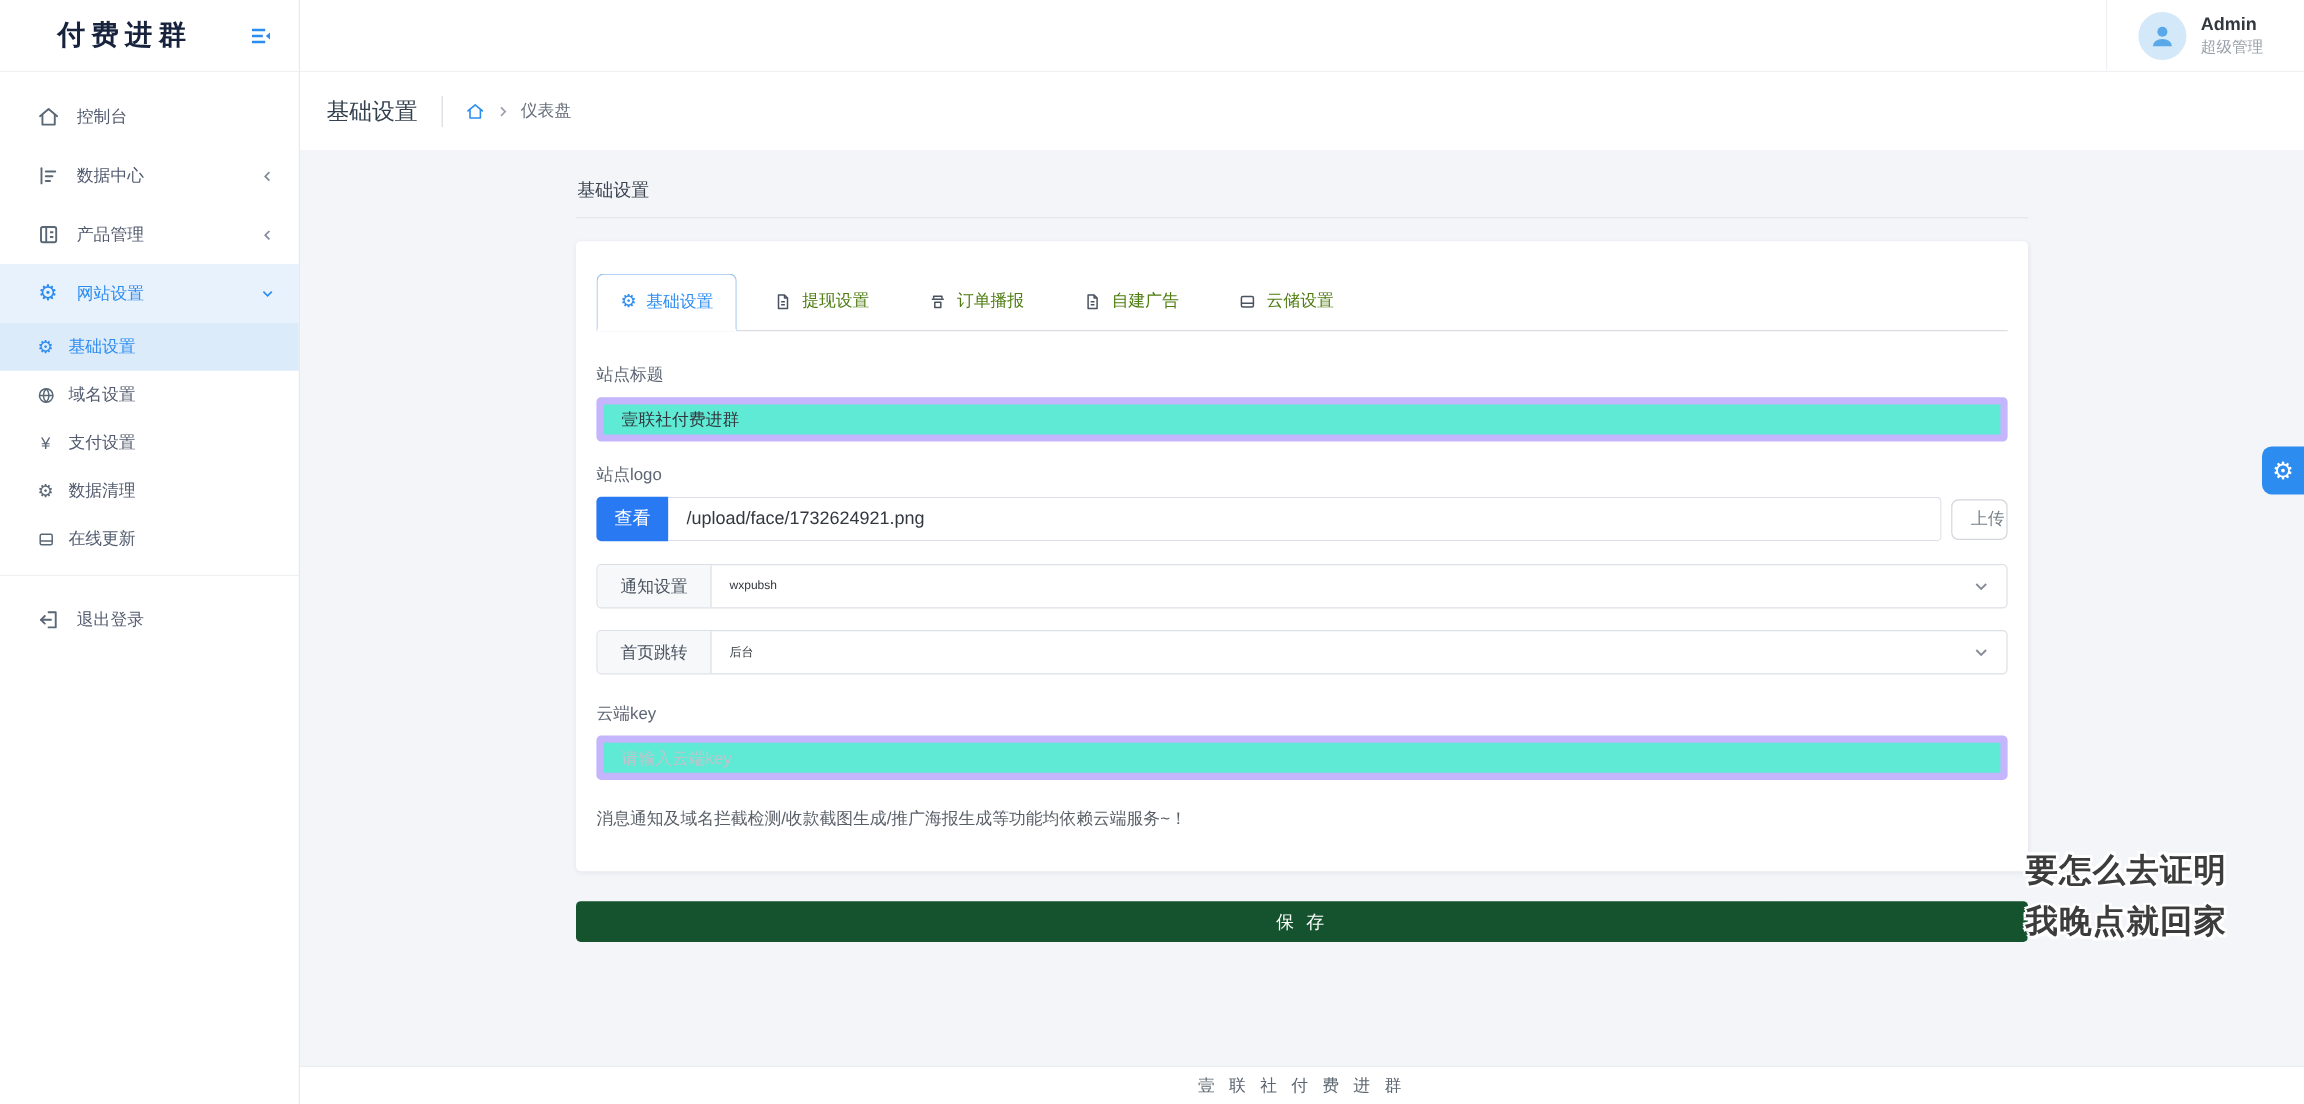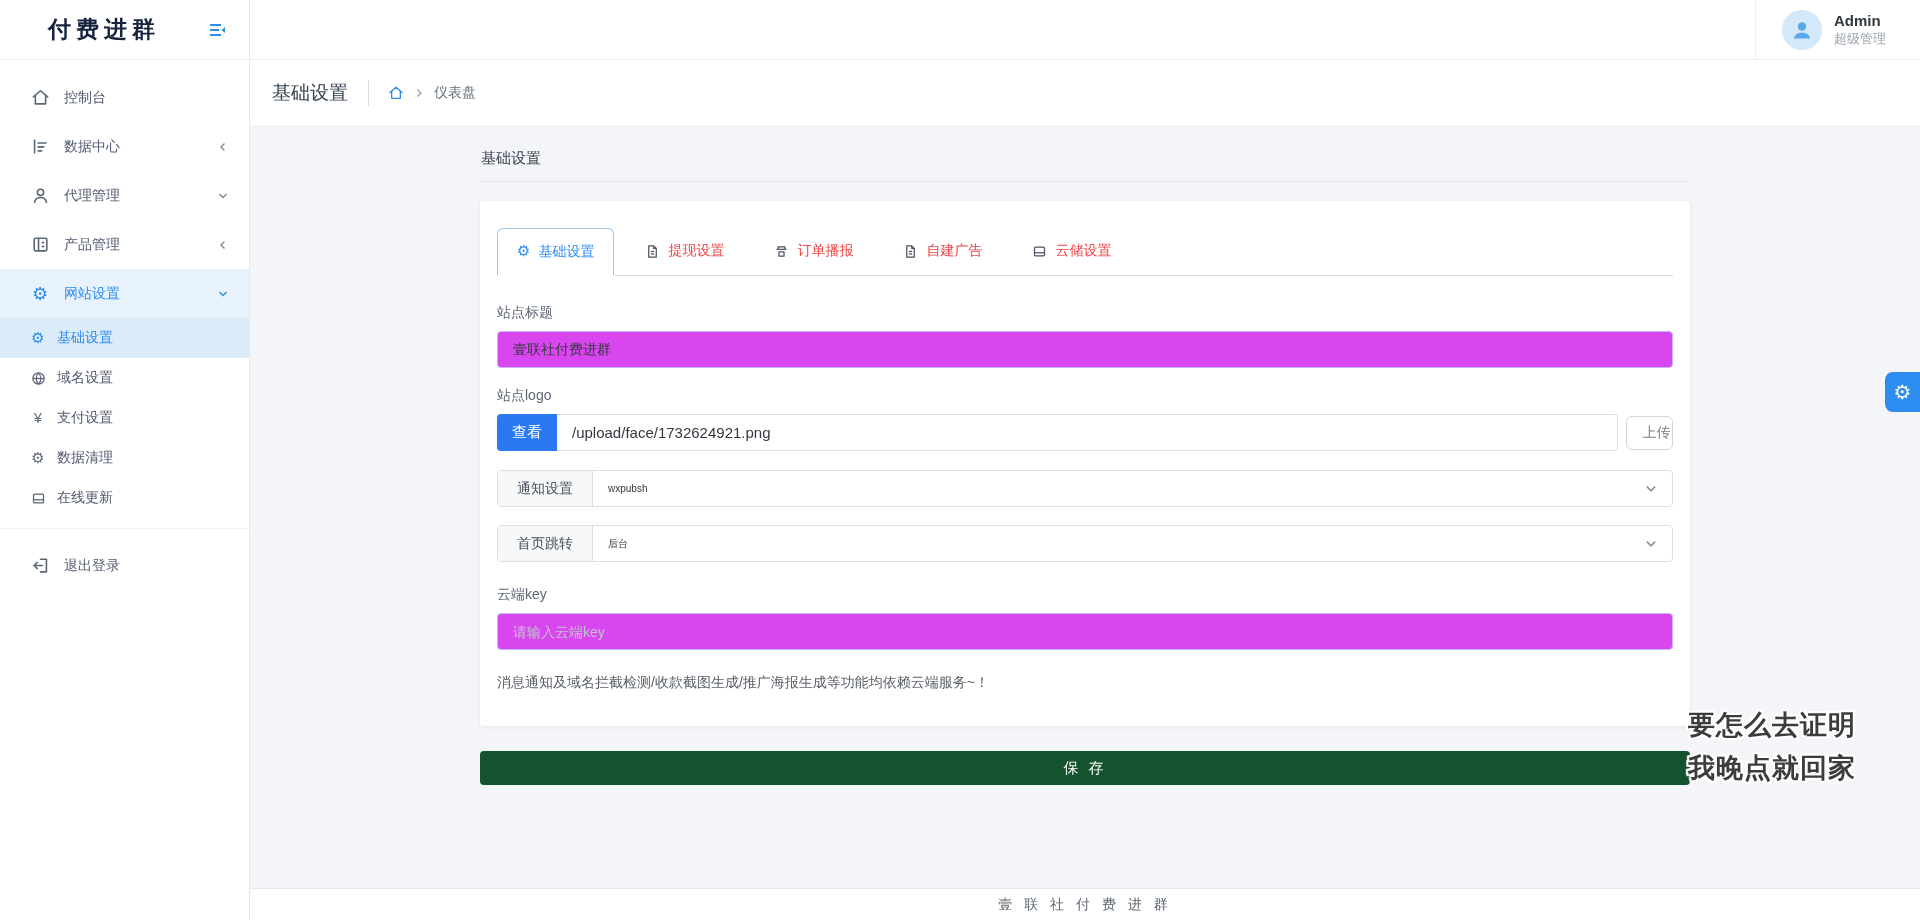--- a/index.html
+++ b/index.html
@@ -47,28 +47,28 @@
   .bc-crumb { font-size:14px; color:#67707c; cursor:pointer; }
 
   .content { flex:1; background:#f3f5f9; overflow:hidden; }
   .content-inner { width:1210px; margin:0 auto; padding-top:14px; }
   .section-title { font-size:15px; color:#3a434e; padding:10px 0 13px 1px; }
   .section-divider { border-top:1px solid #e2e5ea; margin-bottom:19px; }
 
   .card { background:#fff; border-radius:4px; box-shadow:0 1px 4px rgba(25,40,70,.07); padding:27px 17px 34px; }
 
   .tabs { display:flex; align-items:flex-end; border-bottom:1px solid #d9dde3; height:48px; margin-bottom:28px; }
-  .tab { display:flex; align-items:center; gap:8px; padding:0 19px; height:48px; font-size:14px; color:#ef4444; cursor:pointer; margin-right:12px; }
+  .tab { display:flex; align-items:center; gap:8px; padding:0 19px; height:48px; font-size:14px; color:#4d7c0f; cursor:pointer; margin-right:12px; }
   .tab .ticon { display:flex; align-items:center; color:#4a5похова; }
   .tab .ticon { color:#4a5260; }
   .tab.active { border:1px solid #9cc3ee; border-bottom:2px solid #fff; border-radius:6px 6px 0 0; color:#2d8cf0; margin-bottom:-1px; background:#fff; }
   .tab.active .ticon { color:#2d8cf0; }
 
   .form-label { font-size:14px; color:#5d6674; margin-bottom:9px; }
-  .text-input { width:100%; height:37px; border:1px solid #c4b5fd; border-radius:4px; padding:0 15px; font-size:14px; color:#33383f; background:#d946ef; outline:none; }
+  .text-input { width:100%; height:37px; border:6px solid #c4b5fd; border-radius:4px; padding:0 15px; font-size:14px; color:#33383f; background:#5eead4; outline:none; }
   .text-input::placeholder { color:#c0c4cc; }
   .form-row { margin-bottom:19px; }
 
   .logo-group { display:flex; align-items:center;border-radius:16px; }
   .view-btn { width:60px; height:37px; background:#2979f2; color:#fff; border:none; border-radius:4px 0 0 4px; font-size:15px; cursor:pointer; flex-shrink:0; }
   .logo-input { flex:1; height:37px; border:1px solid #dcdfe6; border-left:none; border-radius:0 4px 4px 0; padding:0 15px; font-size:15px; color:#33383f; outline:none; }
   .upload-btn { width:47px; height:34px; margin-left:8px; background:#fff; border:1px solid #d3d6db; border-radius:6px; color:#788089; font-size:14px; cursor:pointer; flex-shrink:0;padding-left:14px; }
 
   .select { display:flex; align-items:center; height:37px; border:1px solid #dcdfe6; border-radius:4px; background:#fff; overflow:hidden; cursor:pointer; margin-bottom:18px; }
   .select-prepend { width:95px; height:100%; background:#f6f8fa; border-right:1px solid #dcdfe6; display:flex; align-items:center; justify-content:center; font-size:14px; color:#49525f; flex-shrink:0; }
@@ -131,34 +131,20 @@
             </svg>
         </span>
         <span>数据中心</span>
         <span class="chev">
           <svg width="12" height="12" viewBox="0 0 12 12" fill="none" stroke="currentColor" stroke-width="1.4">
               <polyline points="7.5,2.5 4,6 7.5,9.5"></polyline>
             </svg>
         </span>
       </div>
 
-      <div class="nav-item">
-        <span class="nicon">
-          <svg width="19" height="19" viewBox="0 0 24 24" fill="none" stroke="currentColor" stroke-width="2" stroke-linecap="round">
-              <circle cx="12" cy="8" r="4"></circle>
-              <path d="M4.5 20.5c1-4 4-6 7.5-6s6.5 2 7.5 6"></path>
-            </svg>
-        </span>
-        <span>代理管理</span>
-        <span class="chev">
-          <svg width="12" height="12" viewBox="0 0 12 12" fill="none" stroke="currentColor" stroke-width="1.4">
-              <polyline points="2.5,4 6,7.5 9.5,4"></polyline>
-            </svg>
-        </span>
-      </div>
 
       <div class="nav-item">
         <span class="nicon">
           <svg width="19" height="19" viewBox="0 0 24 24" fill="none" stroke="currentColor" stroke-width="2" stroke-linejoin="round">
               <rect x="4" y="4" width="16" height="16" rx="2"></rect>
               <path d="M9.5 4v16"></path>
               <path d="M13.5 9.5h3.5"></path>
               <path d="M13.5 14.5h3.5"></path>
             </svg>
         </span>

